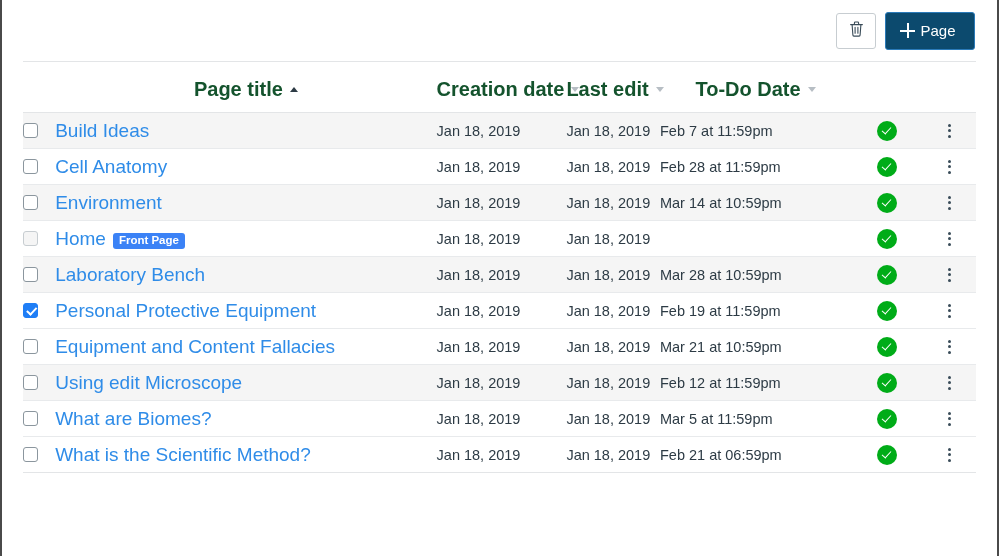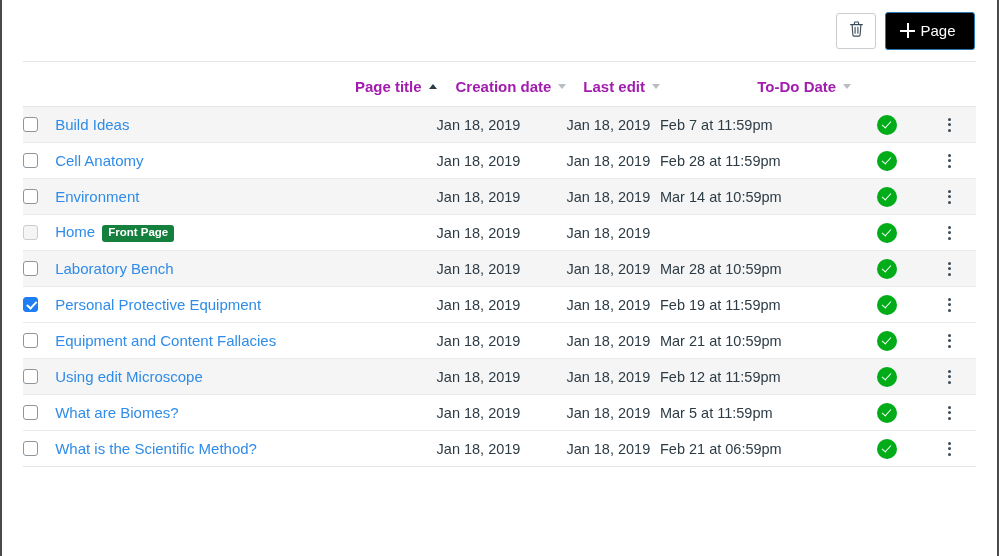--- a/index.html
+++ b/index.html
@@ -47,21 +47,21 @@
     align-items: center;
     justify-content: center;
     cursor: pointer;
     padding: 0;
   }
   .btn-page {
     height: 38px;
     min-width: 90px;
     border: 1px solid #2a7ab9;
     border-radius: 3px;
-    background: #000000;
+    background: #0c4a6e;
     color: #ffffff;
     font-size: 15px;
     font-family: "Liberation Sans", sans-serif;
     display: flex;
     align-items: center;
     justify-content: center;
     gap: 5px;
     padding: 0 15px 0 11px;
     cursor: pointer;
     white-space: nowrap;
@@ -91,24 +91,24 @@
   
   .table-wrap {
     padding: 0 21px;
   }
   table.pages {
     width: 100%;
     border-collapse: collapse;
     table-layout: fixed;
   }
   table.pages thead th {
-    text-align: right;
-    font-size: 15px;
+    text-align: center;
+    font-size: 20px;
     font-weight: bold;
-    color: #a21caf;
+    color: #14532d;
     padding: 16px 0 11px 0;
     border-bottom: 1px solid #e3e5e7;
     white-space: nowrap;
   }
   .th-inner {
     display: inline-flex;
     align-items: center;
     gap: 7px;
     cursor: pointer;
   }
@@ -185,29 +185,29 @@
     transform: rotate(43deg);
   }
   .cbx.disabled {
     border-color: #c7cdd1;
     background: #f5f5f5;
     cursor: default;
   }
 
   .page-link {
     color: #2f8ce8;
-    font-size: 15px;
+    font-size: 19px;
     text-decoration: none;
     cursor: pointer;
     text-align: center;
   }
 
   .badge-front {
     display: inline-block;
-    background: #15803d;
+    background: #3b82f6;
     color: #ffffff;
     font-size: 11.5px;
     font-weight: bold;
     border-radius: 3px;
     padding: 2px 6px 3px 6px;
     margin-left: 7px;
     vertical-align: 1px;
     line-height: 1;
     white-space: nowrap;
   }

